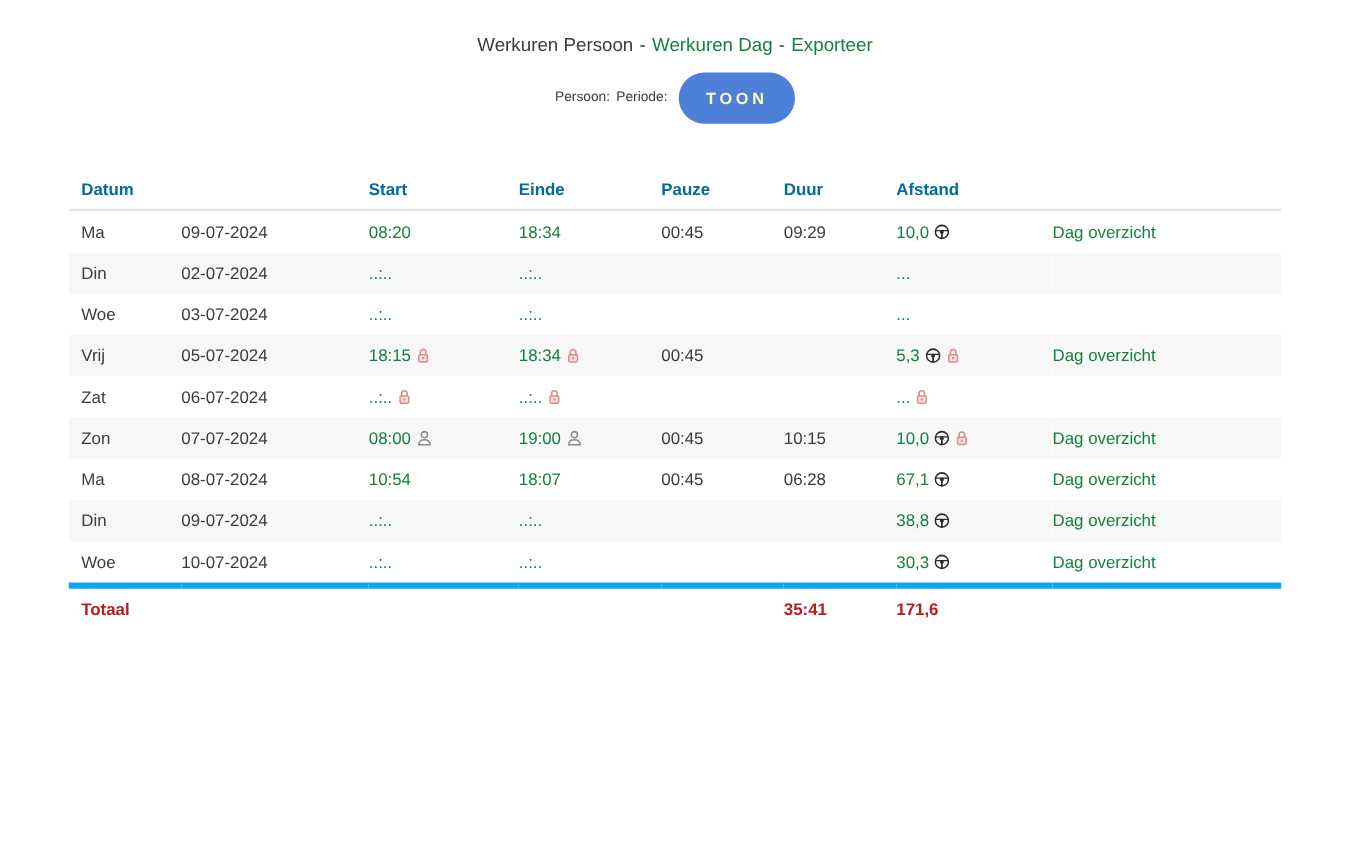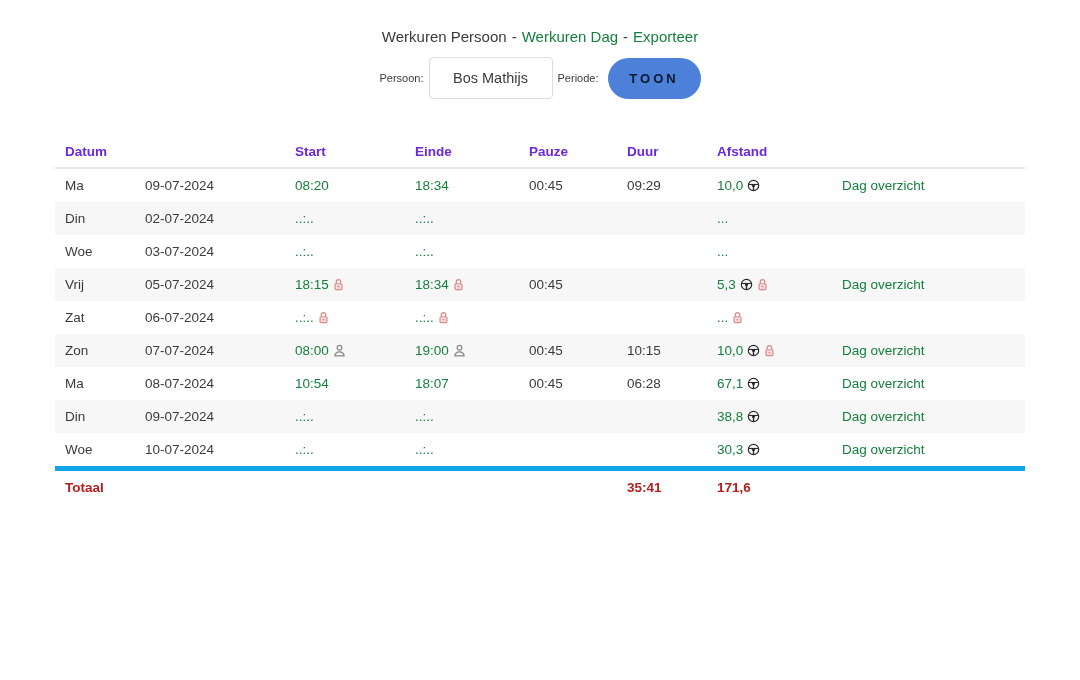--- a/index.html
+++ b/index.html
@@ -42,39 +42,39 @@
   }
   .input-persoon { width: 124px; margin-right: 5px; }
   .input-periode { width: 73px; }
   .toon {
     margin-left: 4px;
     width: 93px;
     height: 41px;
     border: none;
     border-radius: 21px;
     background: #4c80d9;
-    color: #0f172a;
+    color: #fef9c3;
     font-size: 13px;
     font-weight: 700;
     letter-spacing: 3px;
     font-family: inherit;
     cursor: pointer;
   }
 
   table.werkuren {
     margin: 36px 0 0 55px;
     width: 970px;
     border-collapse: collapse;
     table-layout: fixed;
     font-size: 13.5px;
   }
   table.werkuren th {
     text-align: left;
     font-weight: 700;
-    color: #6d28d9;
+    color: #0369a1;
     font-size: 13.5px;
     height: 32px;
     padding: 0;
     vertical-align: middle;
     border-bottom: 2px solid #e6e6e6;
   }
   table.werkuren td {
     height: 33px;
     padding: 0;
     vertical-align: middle;
@@ -93,21 +93,20 @@
 </style>
 </head>
 <body>
 
 <div class="page-title">
   <span>Werkuren Persoon</span><span class="sep">-</span><a class="link">Werkuren Dag</a><span class="sep">-</span><a class="link">Exporteer</a>
 </div>
 
 <div class="form-row">
   <label>Persoon:</label>
-  <input type="text" class="input input-persoon" value="Bos Mathijs" style="">
   <label>Periode:</label>
   <button class="toon">TOON</button>
 </div>
 
 <table class="werkuren">
   <colgroup>
     <col style="width:90px">
       <col style="width:150px">
       <col style="width:120px">
       <col style="width:114px">

